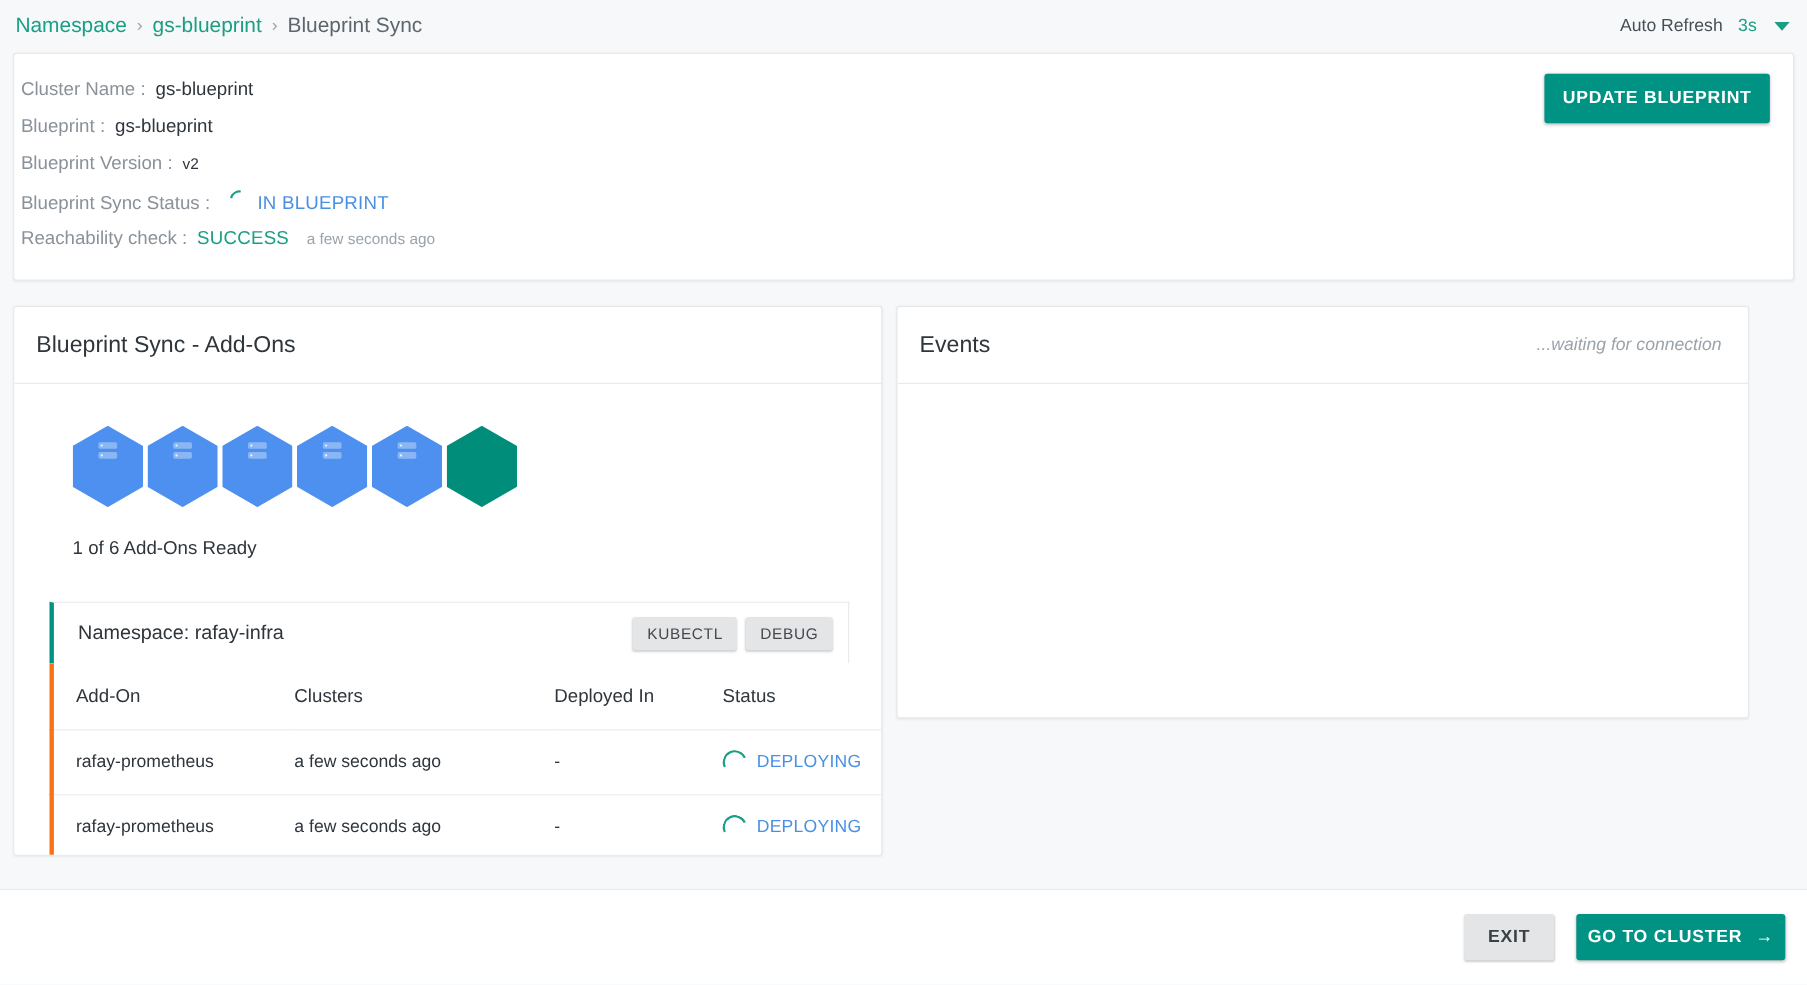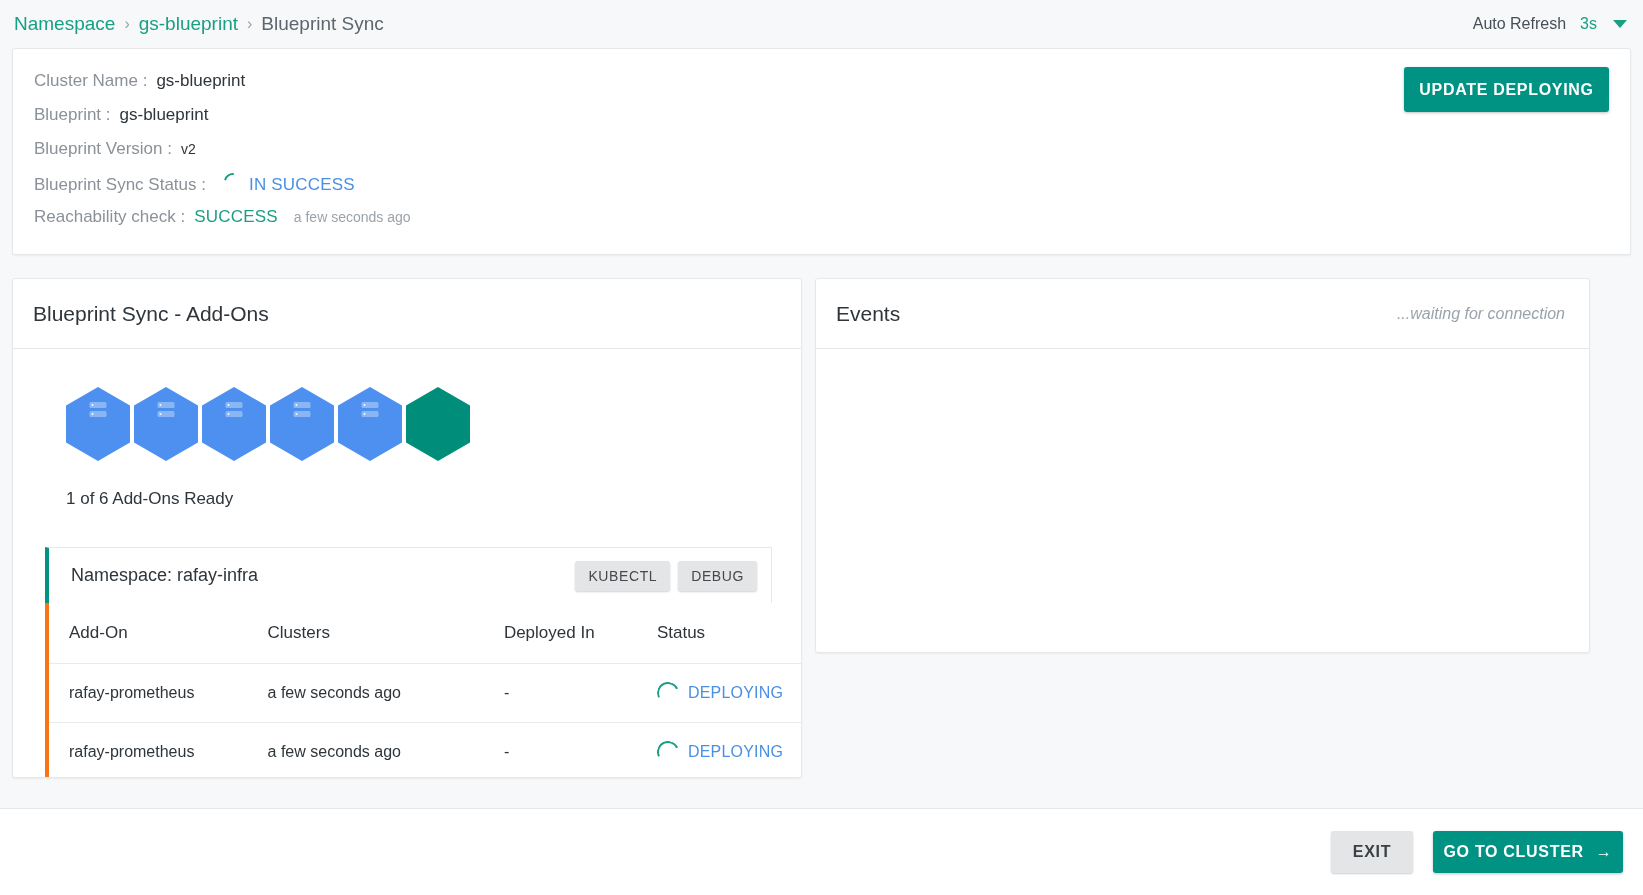--- a/index.html
+++ b/index.html
@@ -39,21 +39,21 @@
     background: #fff;
     border: 1px solid #e6e9ec;
     border-radius: 3px;
     box-shadow: 0 1px 2px rgba(0,0,0,.06);
   }
 
   .info-card {
     margin: 0 12px;
     position: relative;
     height: 207px;
-    padding: 22px 24px 0 21px;
+    padding: 22px 24px 0 6px;
   }
   .info-row { display: flex; align-items: baseline; margin-bottom: 10px; height: 24px; }
   .info-label { color: #8a9199; font-size: 17px; }
   .info-value { color: #2e353b; font-size: 17px; margin-left: 9px; }
   .info-value.small { font-size: 14px; color: #2e353b; }
   .status-blue { color: #4a90e2; font-size: 17px; letter-spacing: .2px; }
   .status-green { color: #1a9e84; font-size: 17px; letter-spacing: .2px; margin-left: 9px; }
   .muted-time { color: #9aa3ab; font-size: 14px; margin-left: 16px; }
 
   .spinner-arc {
@@ -202,28 +202,28 @@
     <span class="info-label">Blueprint :</span>
     <span class="info-value">gs-blueprint</span>
   </div>
   <div class="info-row">
     <span class="info-label">Blueprint Version :</span>
     <span class="info-value small">v2</span>
   </div>
   <div class="info-row">
     <span class="info-label">Blueprint Sync Status :</span>
     <span class="spinner-arc"></span>
-    <span class="status-blue">IN SUCCESS</span>
+    <span class="status-blue">IN BLUEPRINT</span>
   </div>
   <div class="info-row">
     <span class="info-label">Reachability check :</span>
     <span class="status-green">SUCCESS</span>
     <span class="muted-time">a few seconds ago</span>
   </div>
-  <button class="btn btn-primary update-bp">UPDATE DEPLOYING</button>
+  <button class="btn btn-primary update-bp">UPDATE BLUEPRINT</button>
 </div>
 
 <div class="panels">
 
   <div class="card panel-left">
     <div class="panel-head">
       <span class="panel-title">Blueprint Sync - Add-Ons</span>
     </div>
 
     <div class="hex-row">

